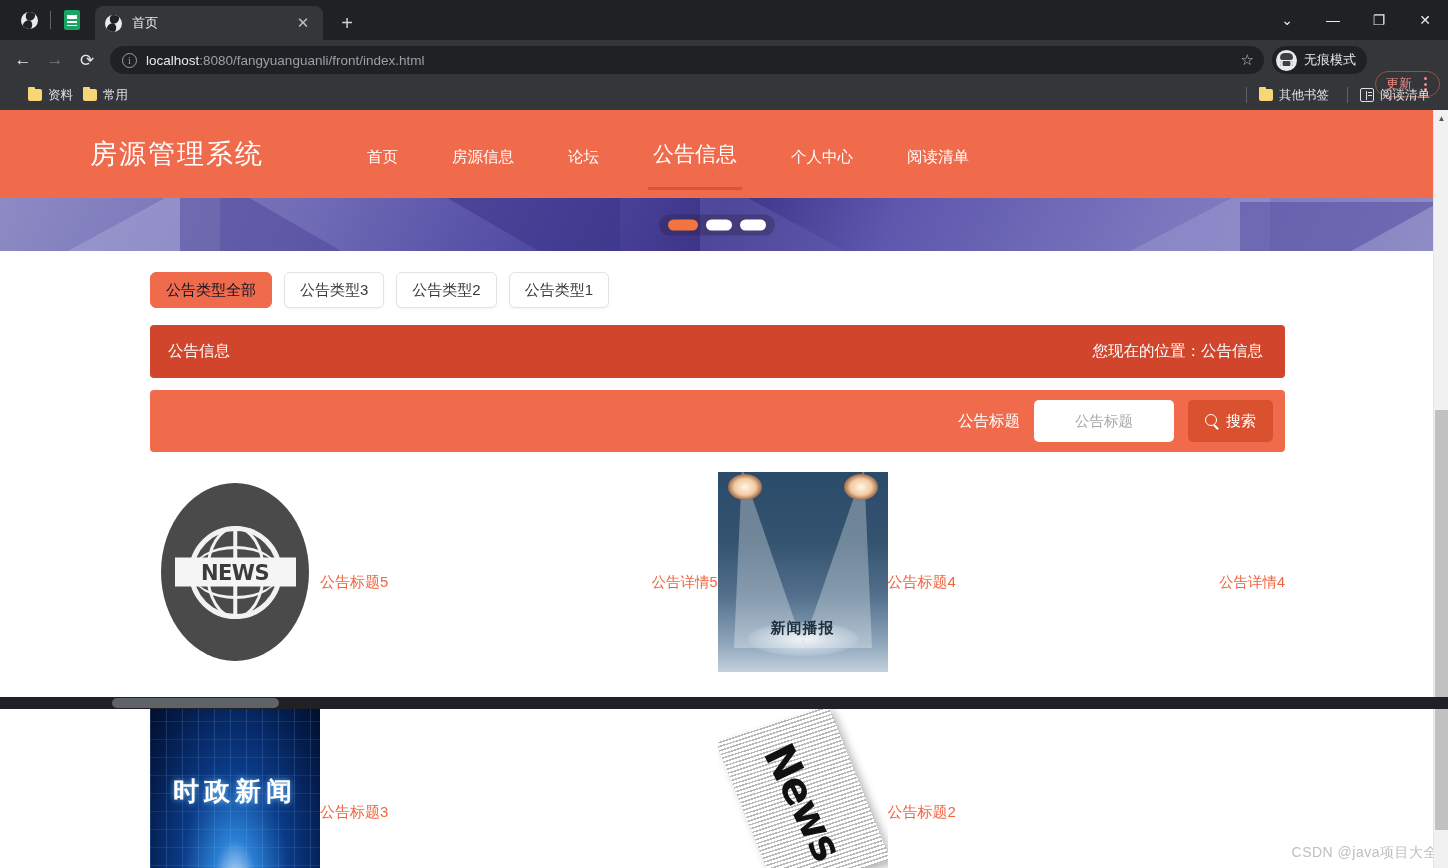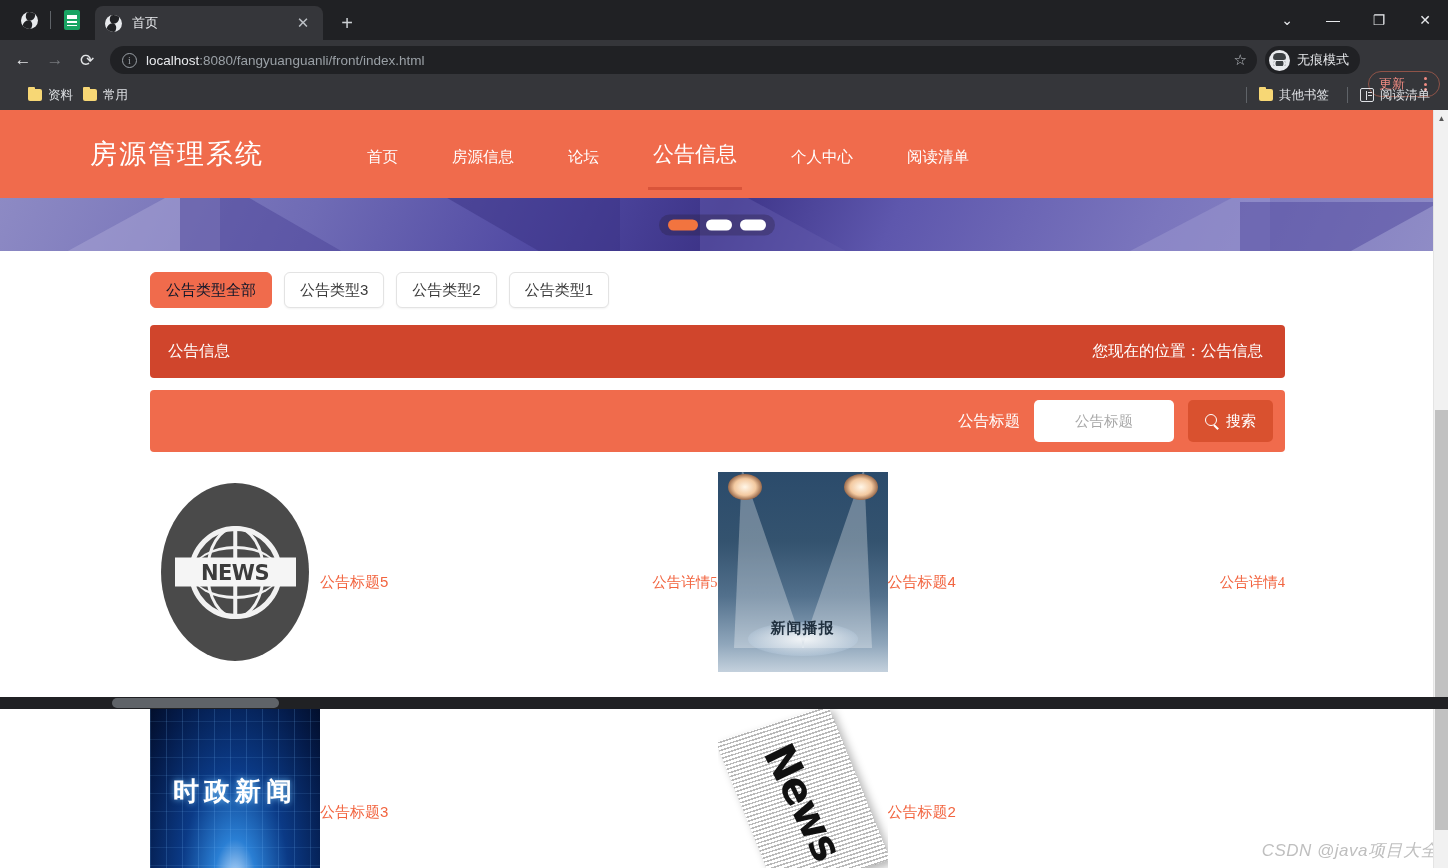--- a/index.html
+++ b/index.html
@@ -118,21 +118,21 @@
     background: #3c4043; border-radius: 6px 6px 3px 3px;
   }
   .incog-avatar::after {
     content: ""; position: absolute; left: 4px; top: 11px; width: 13px; height: 5px;
     background: #3c4043; border-radius: 3px;
     box-shadow: inset 3.5px 0 0 -1px #e8eaed, inset -3.5px 0 0 -1px #e8eaed;
   }
   .incog-text { color: #e8eaed; font-size: 13px; white-space: nowrap; }
   .update-pill {
     height: 26px; border-radius: 13px; border: 1px solid #8f5348;
-    display: flex; align-items: center; padding: 0 4px 0 10px; gap: 10px;
+    display: flex; align-items: center; padding: 0 4px 0 10px; gap: 3px;
     margin-left: 6px; cursor: pointer; flex: 0 0 auto; margin-top: 48px;
   }
   .update-text { color: #f28b82; font-size: 13px; white-space: nowrap; }
   .kebab {
     width: 20px; height: 20px; display: flex; flex-direction: column;
     align-items: center; justify-content: center; gap: 2.5px; cursor: pointer;
   }
   .kebab i { width: 3px; height: 3px; border-radius: 50%; background: #f28b82; display: block; }
 
   .bookmarkbar {
@@ -280,21 +280,21 @@
   .newscell { display: flex; align-items: stretch; height: 230px; }
   .thumb {
     width: 170px; height: 200px; flex: 0 0 auto; position: relative; overflow: hidden;
     margin-top: 4px; cursor: pointer;
   }
   .newstext {
     flex: 1 1 auto; display: flex; flex-direction: row; align-items: center;
     justify-content: space-between; padding: 18px 0 20px 0;
   }
   .n-title { color: #f2643f; font-size: 15px; cursor: pointer; }
-  .n-detail { color: #f2643f; font-size: 14.5px; cursor: pointer; font-family: Liberation Serif, serif; }
+  .n-detail { color: #f2643f; font-size: 14.5px; cursor: pointer; }
 
   
   .art-globe {
     width: 100%; height: 100%;
     display: flex; align-items: center; justify-content: center; background: #fff;
   }
   .globe-circle {
     width: 148px; height: 178px; border-radius: 50%; background: #4a4a4a;
     display: flex; align-items: center; justify-content: center; position: relative;
   }
@@ -379,21 +379,21 @@
   .paper-word {
     position: absolute; left: 50%; top: 50%;
     transform: translate(-50%,-50%) rotate(64deg);
     font-family: "DejaVu Sans", sans-serif; font-weight: bold; font-size: 42px;
     color: #111; letter-spacing: -1px; white-space: nowrap;
   }
 
   
   .watermark {
     position: absolute; right: 10px; bottom: 6px; color: #bfbfbf;
-    font-size: 17px; white-space: nowrap; letter-spacing: .5px; font-style: italic;
+    font-size: 14px; white-space: nowrap; letter-spacing: .5px;
   }
 
   
   .pagescroll {
     position: absolute; right: 0; top: 0; width: 15px; height: 758px;
     background: #f1f1f1; border-left: 1px solid #e4e4e4;
   }
   .ps-arrow {
     width: 15px; height: 16px; display: flex; align-items: center; justify-content: center;
     color: #555; font-size: 8px; cursor: pointer;

